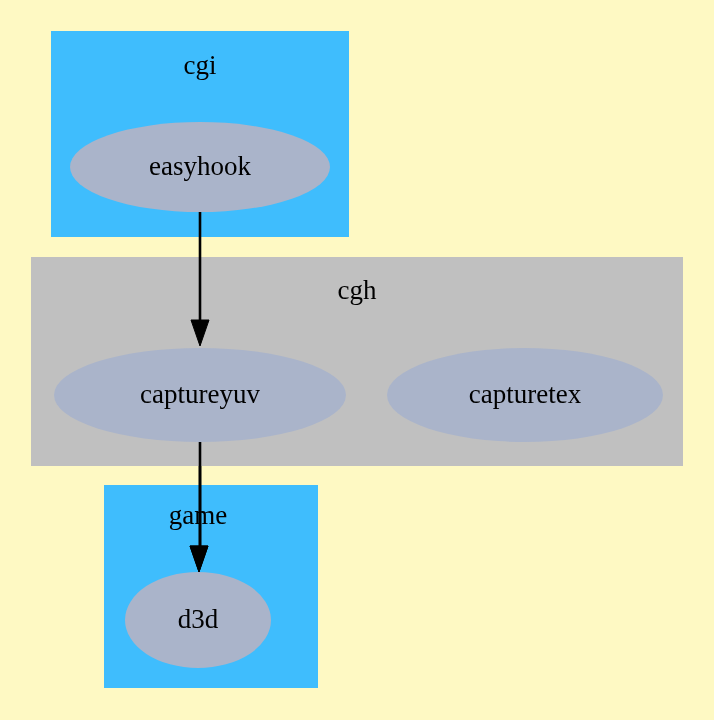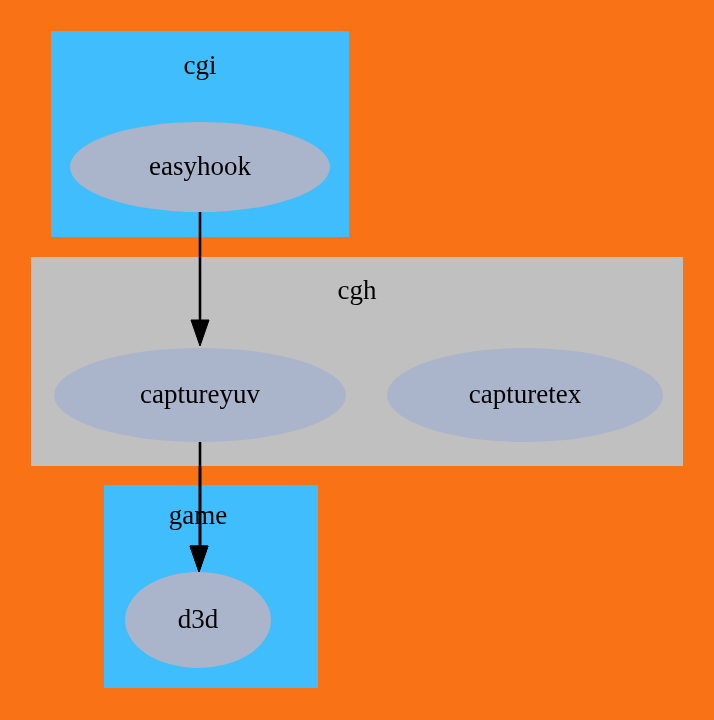--- a/index.html
+++ b/index.html
@@ -11,21 +11,21 @@
   body {
     width: 714px;
     height: 720px;
     font-family: "Liberation Serif", "DejaVu Serif", serif;
     overflow: hidden;
   }
   #graph-canvas {
     position: relative;
     width: 714px;
     height: 720px;
-    background: #f97316;
+    background: #fef9c3;
   }
   #graph-svg {
     position: absolute;
     left: 0;
     top: 0;
     width: 714px;
     height: 720px;
     display: block;
   }
   .cluster-label,

